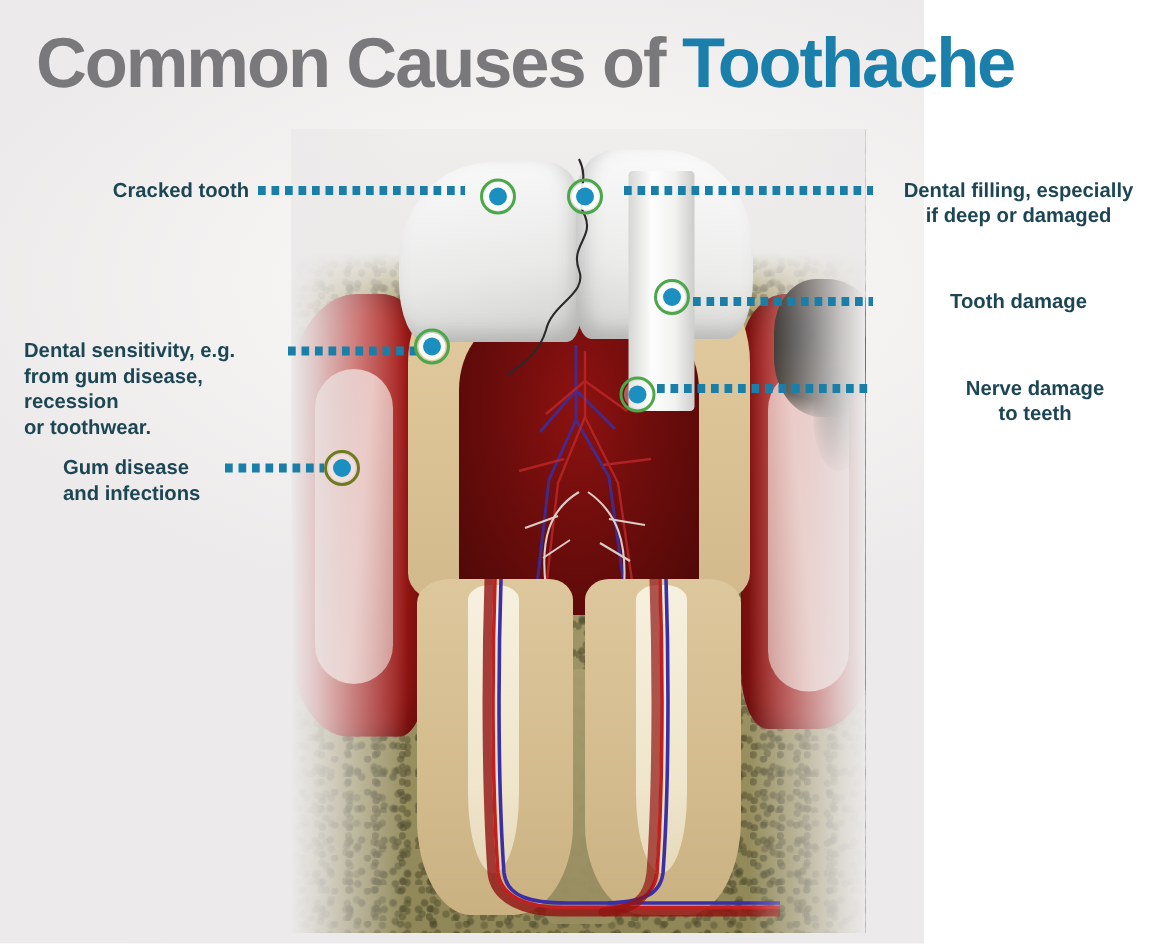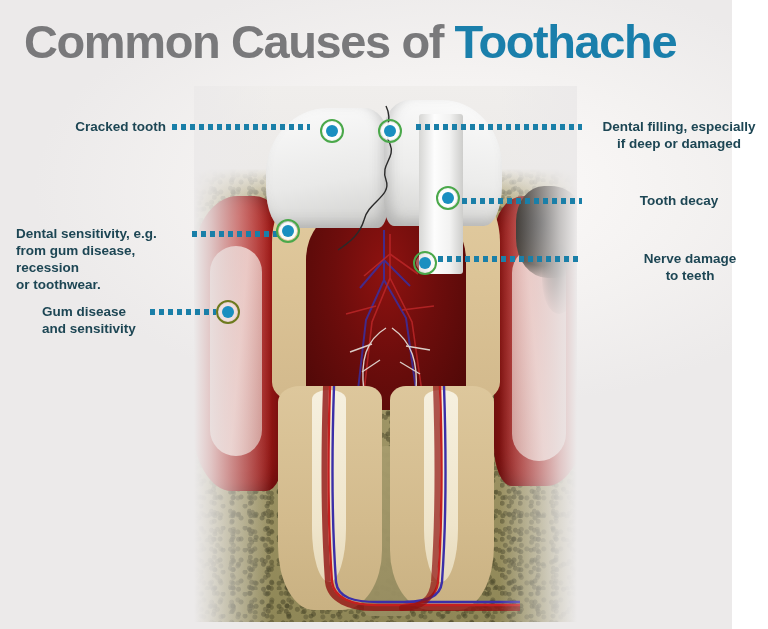--- a/index.html
+++ b/index.html
@@ -2,21 +2,21 @@
 <html><head>
 <meta charset="utf-8">
 <style>
   html,body{margin:0;padding:0;}
   body{
     width:768px;height:629px;overflow:hidden;
     font-family:"Liberation Sans", sans-serif;
     background:#ffffff;
   }
   #infographic{
-    position:relative;width:732px;height:629px;
+    position:relative;width:616px;height:629px;
     background:
       radial-gradient(ellipse 420px 220px at 62% 30%, #fdfbfa 0%, #f4f2f1 55%, #eceaea 100%),
       linear-gradient(160deg,#fefefe 0%,#f6f6f6 40%,#e7e8e9 100%);
   }
 
   
   #title-bar{
     position:absolute;left:0;top:0;width:768px;height:86px;
   }
   #page-title{
@@ -322,35 +322,35 @@
   <div class="callout" style="left:0;top:225px;width:300px;">
     <div class="callout-text left" style="position:absolute;left:16px;top:0;width:170px;text-align:left;">Dental sensitivity, e.g.
 from gum disease, recession
 or toothwear.</div>
     <div class="dots" style="left:192px;top:6px;width:86px;"></div>
   </div>
   <div class="marker" style="left:276px;top:219px;"></div>
 
   <div class="callout" style="left:0;top:303px;width:300px;">
     <div class="callout-text left" style="position:absolute;left:42px;top:0;width:140px;text-align:left;">Gum disease
-and sensitivity</div>
+and infections</div>
     <div class="dots" style="left:150px;top:6px;width:66px;"></div>
   </div>
   <div class="marker olive onred" style="left:216px;top:300px;"></div>
 
   <div class="callout" style="left:400px;top:118px;width:368px;">
     <div class="dots" style="left:16px;top:6px;width:166px;"></div>
     <div class="callout-text right" style="position:absolute;left:190px;top:0;width:178px;">Dental filling, especially
 if deep or damaged</div>
   </div>
   <div class="marker" style="left:378px;top:119px;"></div>
 
   <div class="callout" style="left:400px;top:192px;width:368px;">
     <div class="dots" style="left:62px;top:6px;width:120px;"></div>
-    <div class="callout-text right" style="position:absolute;left:190px;top:0;width:178px;">Tooth decay</div>
+    <div class="callout-text right" style="position:absolute;left:190px;top:0;width:178px;">Tooth damage</div>
   </div>
   <div class="marker" style="left:436px;top:186px;"></div>
 
   <div class="callout" style="left:400px;top:250px;width:368px;">
     <div class="dots" style="left:38px;top:6px;width:144px;"></div>
     <div class="callout-text right" style="position:absolute;left:201px;top:0;width:178px;">Nerve damage
 to teeth</div>
   </div>
   <div class="marker onred" style="left:413px;top:251px;"></div>
 

